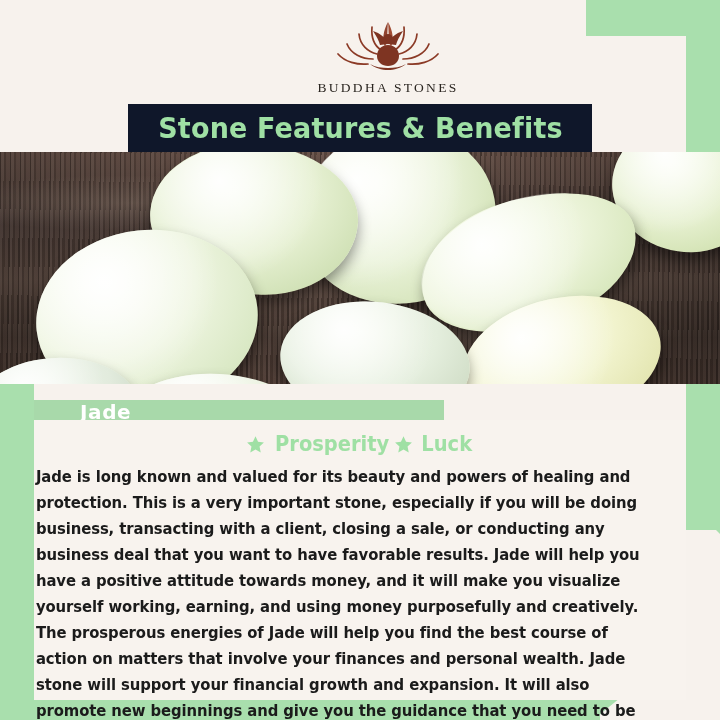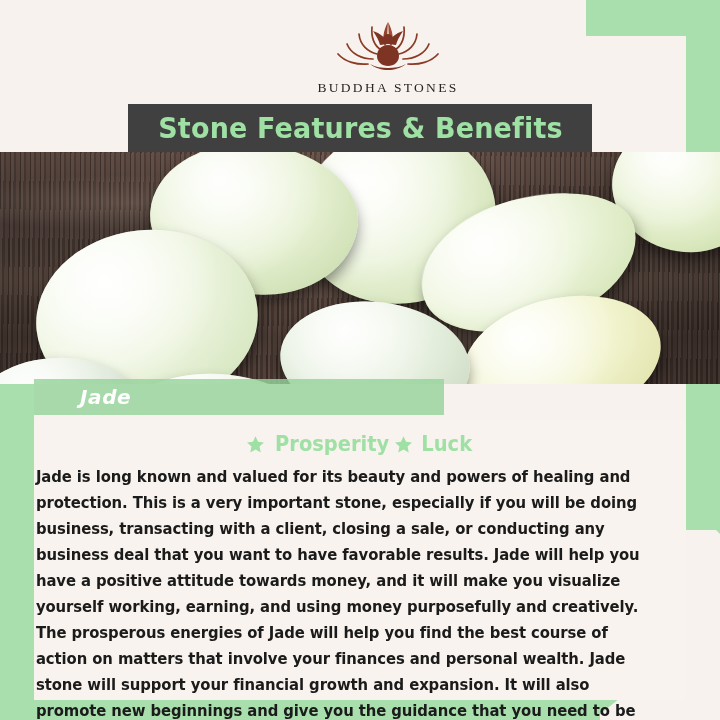--- a/index.html
+++ b/index.html
@@ -79,21 +79,21 @@
     font-size:13.5px;
     letter-spacing:2.3px;
     color:#2a2520;
     font-weight:400;
     white-space:nowrap;
   }
 
   .title-banner{
     position:absolute;left:128px;top:104px;
     width:464px;height:48px;
-    background:#404040;
+    background:#0f172a;
     display:flex;align-items:center;justify-content:center;
     box-shadow:0 0 0 0 transparent;
   }
   .title-text{
     font-family:"DejaVu Sans", sans-serif;
     font-weight:700;
     font-size:29px;
     letter-spacing:0.2px;
     color:#9fe0a4;
     transform:scaleX(0.93);
@@ -158,25 +158,24 @@
        transform:rotate(-4deg); }
   .s8{ left:122px; top:222px; width:190px;height:100px;
        background:radial-gradient(ellipse at 40% 24%, #f6faef 0%, #e8f0dc 50%, #d3e0c0 85%, #b9cb9f 100%);
        transform:rotate(3deg); }
   .s9{ left:612px; top:-30px; width:150px;height:130px;
        background:radial-gradient(ellipse at 38% 34%, #f6fbe8 0%, #e6f0d0 48%, #cfe0ae 84%, #b2c98e 100%);
        transform:rotate(8deg); }
 
   
   .jade-band{
-    position:absolute;left:34px;top:379px;width:410px;height:36px;
+    position:absolute;left:34px;top:400px;width:410px;height:36px;
     background:rgba(150,211,155,0.82);
-    display:flex;align-items:center;
+    display:flex;
     z-index:3;
-    font-style:italic;
   }
   .jade-label{
     color:#ffffff;
     font-family:"DejaVu Sans", sans-serif;
     font-weight:700;
     font-size:20px;
     letter-spacing:0.6px;
     margin-left:46px;
   }
 

